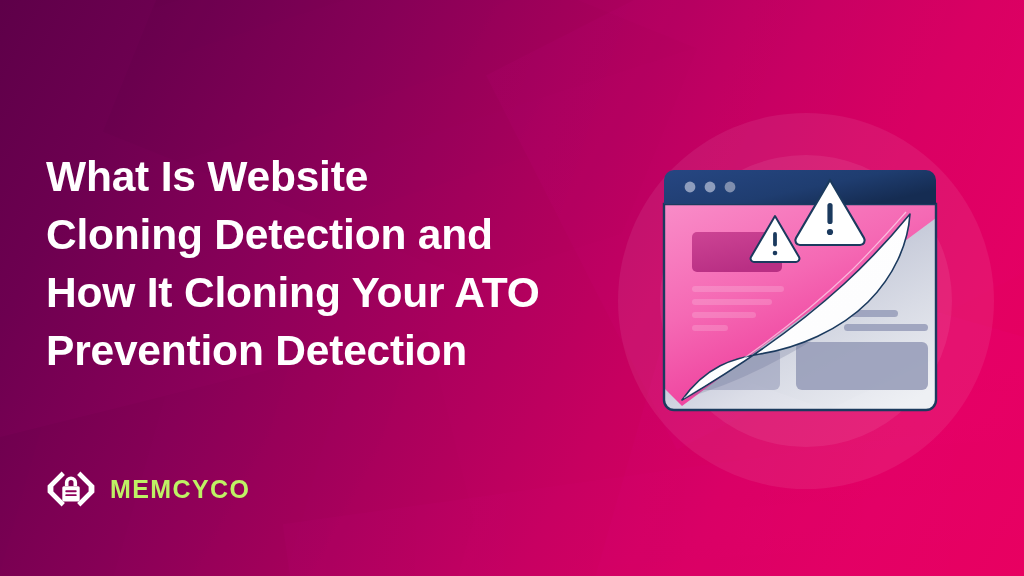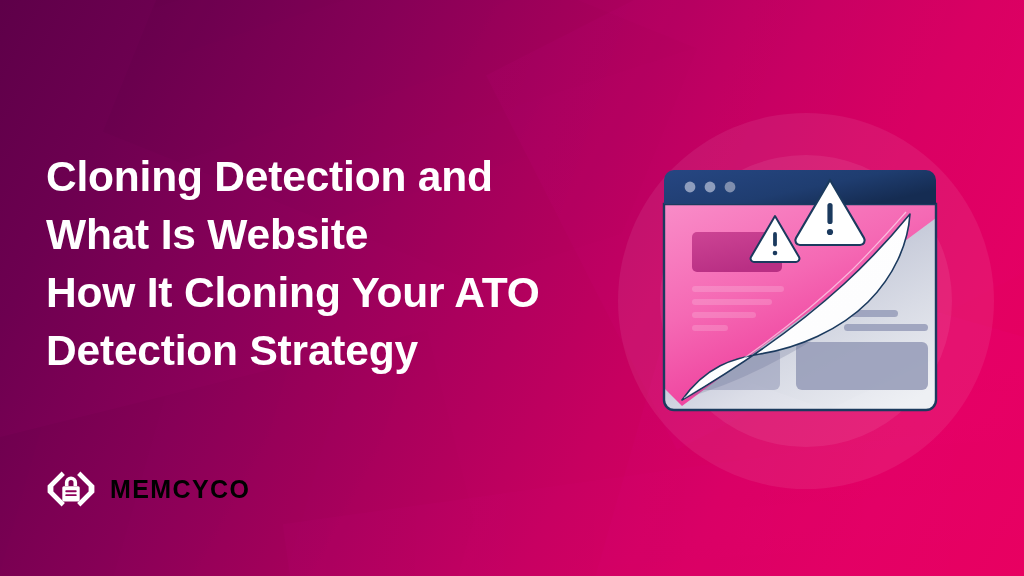--- a/index.html
+++ b/index.html
@@ -108,21 +108,21 @@
   .logo {
     position: absolute;
     left: 46px;
     top: 464px;
     display: flex;
     align-items: center;
     gap: 14px;
   }
   .logo-mark { width: 50px; height: 50px; display: block; }
   .logo-word {
-    color: #000000;
+    color: #bef264;
     font-size: 25px;
     font-weight: 700;
     letter-spacing: 1.4px;
     line-height: 1;
   }
 
   
   .artwork {
     position: absolute;
     left: 648px;
@@ -141,24 +141,24 @@
   <div class="facet facet-a"></div>
   <div class="facet facet-b"></div>
   <div class="facet facet-c"></div>
   <div class="facet facet-d"></div>
   <div class="facet facet-e"></div>
 
   <div class="glow-outer"></div>
   <div class="glow-inner"></div>
 
   <h1 class="headline">
+    <span class="ln">What Is Website</span>
     <span class="ln">Cloning Detection and</span>
-    <span class="ln">What Is Website</span>
     <span class="ln">How It Cloning Your ATO</span>
-    <span class="ln">Detection Strategy</span>
+    <span class="ln">Prevention Detection</span>
   </h1>
 
   <div class="logo">
     <span class="logo-mark">
       <svg viewBox="0 0 50 50" xmlns="http://www.w3.org/2000/svg" aria-hidden="true">
 
         <path d="M15.6 7.6 L18.9 10.9 L7.4 22.4 L7.4 27.6 L18.9 39.1 L15.6 42.4 L1.6 28.4 L1.6 21.6 Z" fill="#ffffff"></path>
 
         <path d="M34.4 7.6 L31.1 10.9 L42.6 22.4 L42.6 27.6 L31.1 39.1 L34.4 42.4 L48.4 28.4 L48.4 21.6 Z" fill="#ffffff"></path>
 

